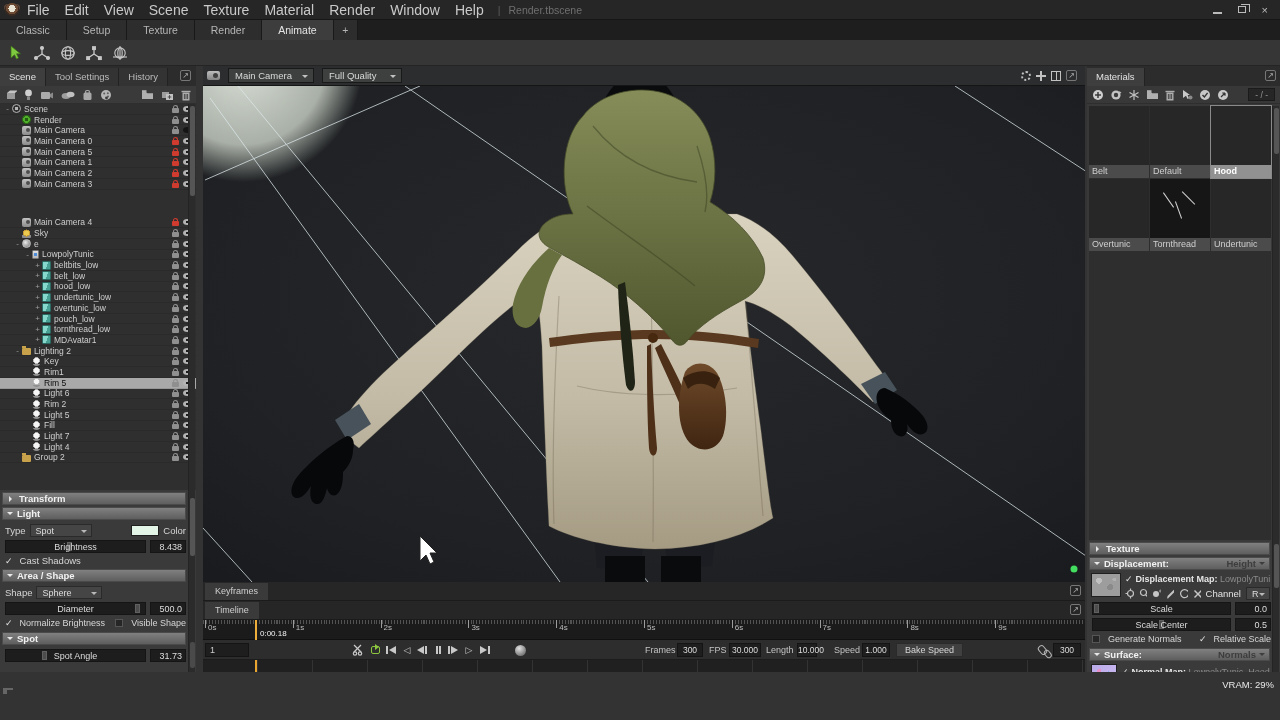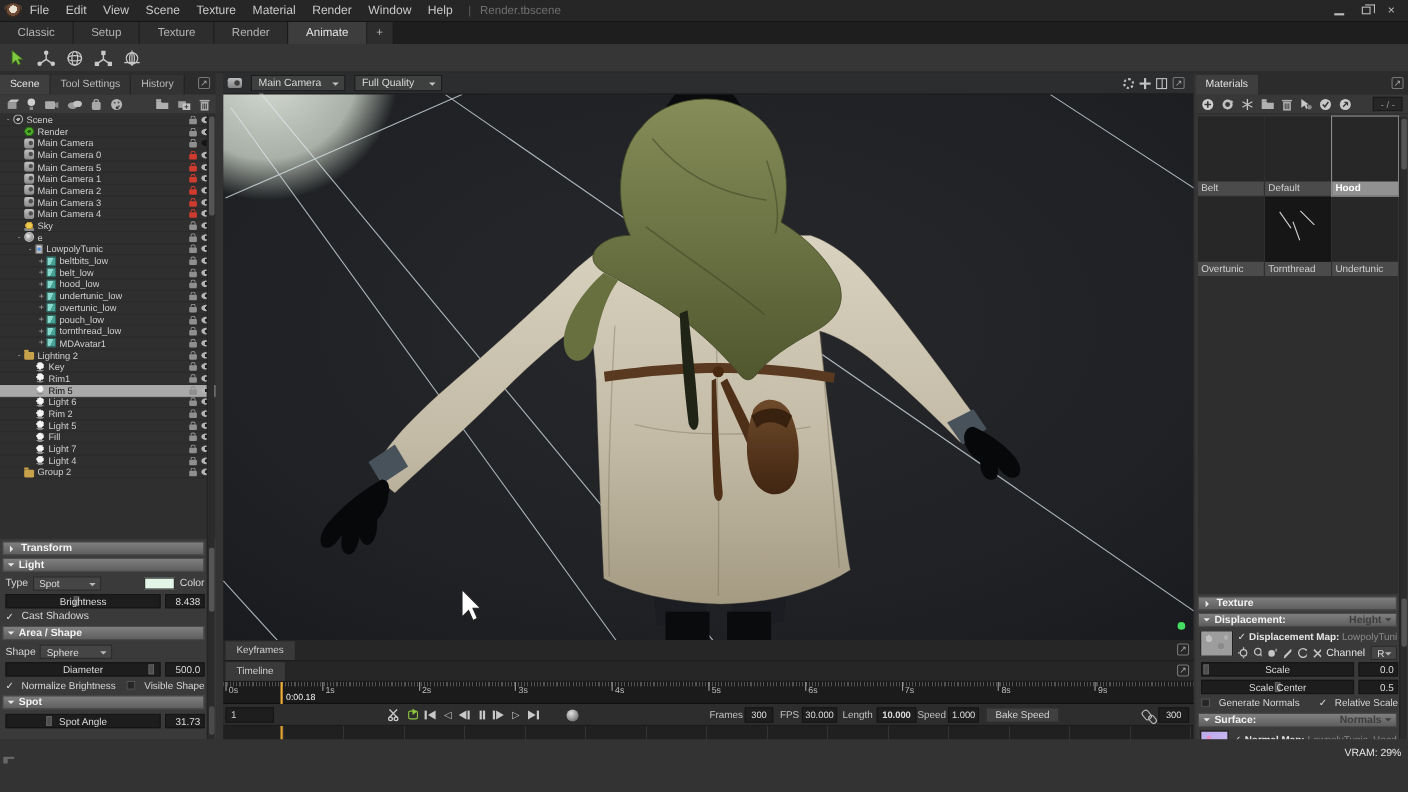--- a/index.html
+++ b/index.html
@@ -8,21 +8,21 @@
          font-family:"Liberation Sans", sans-serif; overflow:hidden; color:#ccc;
          -webkit-font-smoothing:antialiased; }
   .abs { position:absolute; }
 
   
   #titlebar { left:0; top:0; width:1280px; height:20px; background:#262626;
               display:flex; align-items:center; border-bottom:1px solid #161616; }
   #app-logo { width:14px; height:13px; margin:0 8px 0 5px; border-radius:50%;
               background:radial-gradient(circle at 50% 42%, #e8e2d2 0 3.5px, #6d4a33 3.6px 6px, #3a2a20 6px);
               box-shadow:-4px -2px 0 -3px #5a4334, 4px -2px 0 -3px #5a4334; }
-  #menu-items { display:flex; gap:15px; font-size:11px; color:#c9c9c9; }
+  #menu-items { display:flex; gap:15px; font-size:14px; color:#c9c9c9; }
   .menu-item { cursor:default; }
   #file-sep { color:#5d5d5d; margin:0 8px 0 14px; font-size:10.5px; }
   #file-name { color:#6f6f6f; font-size:10.5px; }
   #win-btns { margin-left:auto; display:flex; gap:16px; padding-right:12px; align-items:center; }
   .win-glyph { color:#bbb; font-size:11px; line-height:10px; }
   #win-min-bar { width:9px; height:2px; background:#bbb; margin-top:6px; }
   #win-restore { width:8px; height:7px; border:1px solid #bbb; position:relative; }
   #win-restore::after { content:""; position:absolute; left:2px; top:-3px; width:8px; height:7px;
                         border:1px solid #bbb; border-left:none; border-bottom:none; }
 
@@ -417,21 +417,21 @@
           <span class="eyeic"></span>
         </div>
         <div class="tree-row" style="padding-left: 13px;">
           <span class="expander"></span>
           <span class="ticon ticon-camera"></span>
           <span class="tlabel">Main Camera 3</span>
           <span class="tspacer"></span>
           <span class="lockic red"></span>
           <span class="eyeic"></span>
         </div>
-        <div class="tree-row" style="padding-left: 13px;">
+        <div class="tree-row" style="padding-left: 13px; margin-top: 28px;">
           <span class="expander"></span>
           <span class="ticon ticon-camera"></span>
           <span class="tlabel">Main Camera 4</span>
           <span class="tspacer"></span>
           <span class="lockic red"></span>
           <span class="eyeic"></span>
         </div>
         <div class="tree-row" style="padding-left: 13px;">
           <span class="expander"></span>
           <span class="ticon ticon-sun"></span>
@@ -1042,21 +1042,21 @@
         </div>
       <div class="tbtn" style="left:310px;" id="sphere-btn">
           <span></span>
         </div>
 
       <span class="tl-lab" style="left:442px;">Frames</span>
       <span class="tl-box" style="left:474px; width:26px;">300</span>
       <span class="tl-lab" style="left:506px;">FPS</span>
       <span class="tl-box" style="left:526px; width:32px;">30.000</span>
       <span class="tl-lab" style="left:563px;">Length</span>
-      <span class="tl-box" style="left:594px; width:36px;font-weight:bold;">10.000</span>
+      <span class="tl-box" style="left:594px; width:20px;">10.000</span>
       <span class="tl-lab" style="left:631px;">Speed</span>
       <span class="tl-box" style="left:659px; width:28px;">1.000</span>
       <span id="bake-btn" style="left:693px;">Bake Speed</span>
       <span id="link-icon"></span>
       <span class="tl-box" style="left:850px; width:28px;">300</span>
     </div>
 
     <div id="tl-scroll">
       <div id="scroll-playhead"></div>
     </div>

